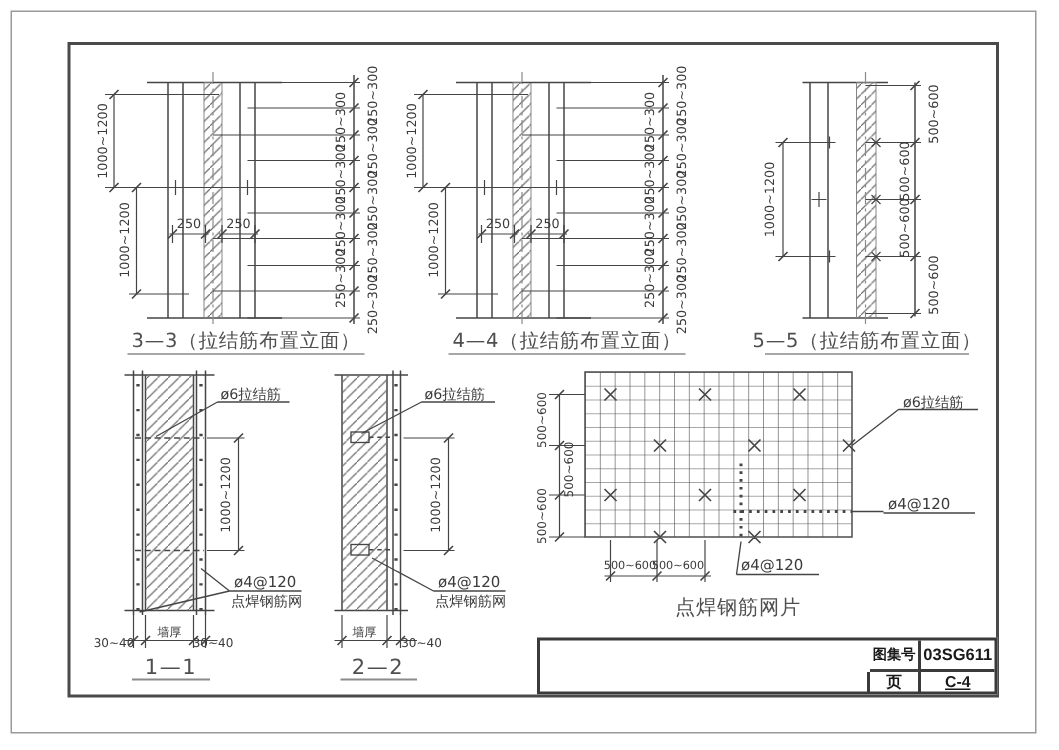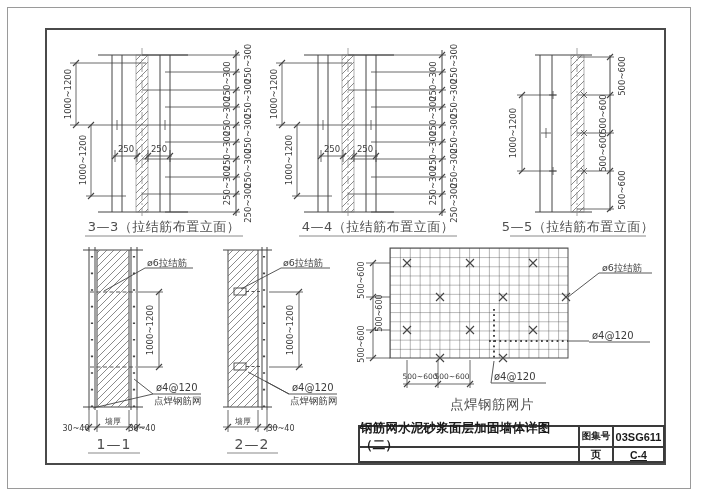--- a/index.html
+++ b/index.html
@@ -178,19 +178,18 @@
     <text class="dim-s" text-anchor="middle" x="364" y="280" transform="rotate(-90 364 280)" stroke="none">500~600</text>
     <text class="dim-s" text-anchor="middle" x="382" y="313" transform="rotate(-90 382 313)" stroke="none">500~600</text>
     <text class="dim-s" text-anchor="middle" x="364" y="344" transform="rotate(-90 364 344)" stroke="none">500~600</text>
     <text class="dim-xs" text-anchor="middle" x="420" y="379" stroke="none">500~600</text>
     <text class="dim-xs" text-anchor="middle" x="452" y="379" stroke="none">500~600</text>
     <text class="cap" text-anchor="middle" x="492" y="409" stroke="none" style="font-size:13.5px">点焊钢筋网片</text>
   </g>
 </svg>
 
 <div class="titleblock">
-  <div class="tb-title">钢筋网水泥砂浆面层加固墙体详图（二）</div>
   <div class="tb-atlas-label">图集号</div>
   <div class="tb-atlas-no">03SG611</div>
   <div class="tb-empty"></div>
   <div class="tb-page-label">页</div>
   <div class="tb-page-no">C-4</div>
 </div>
 
 </body></html>

